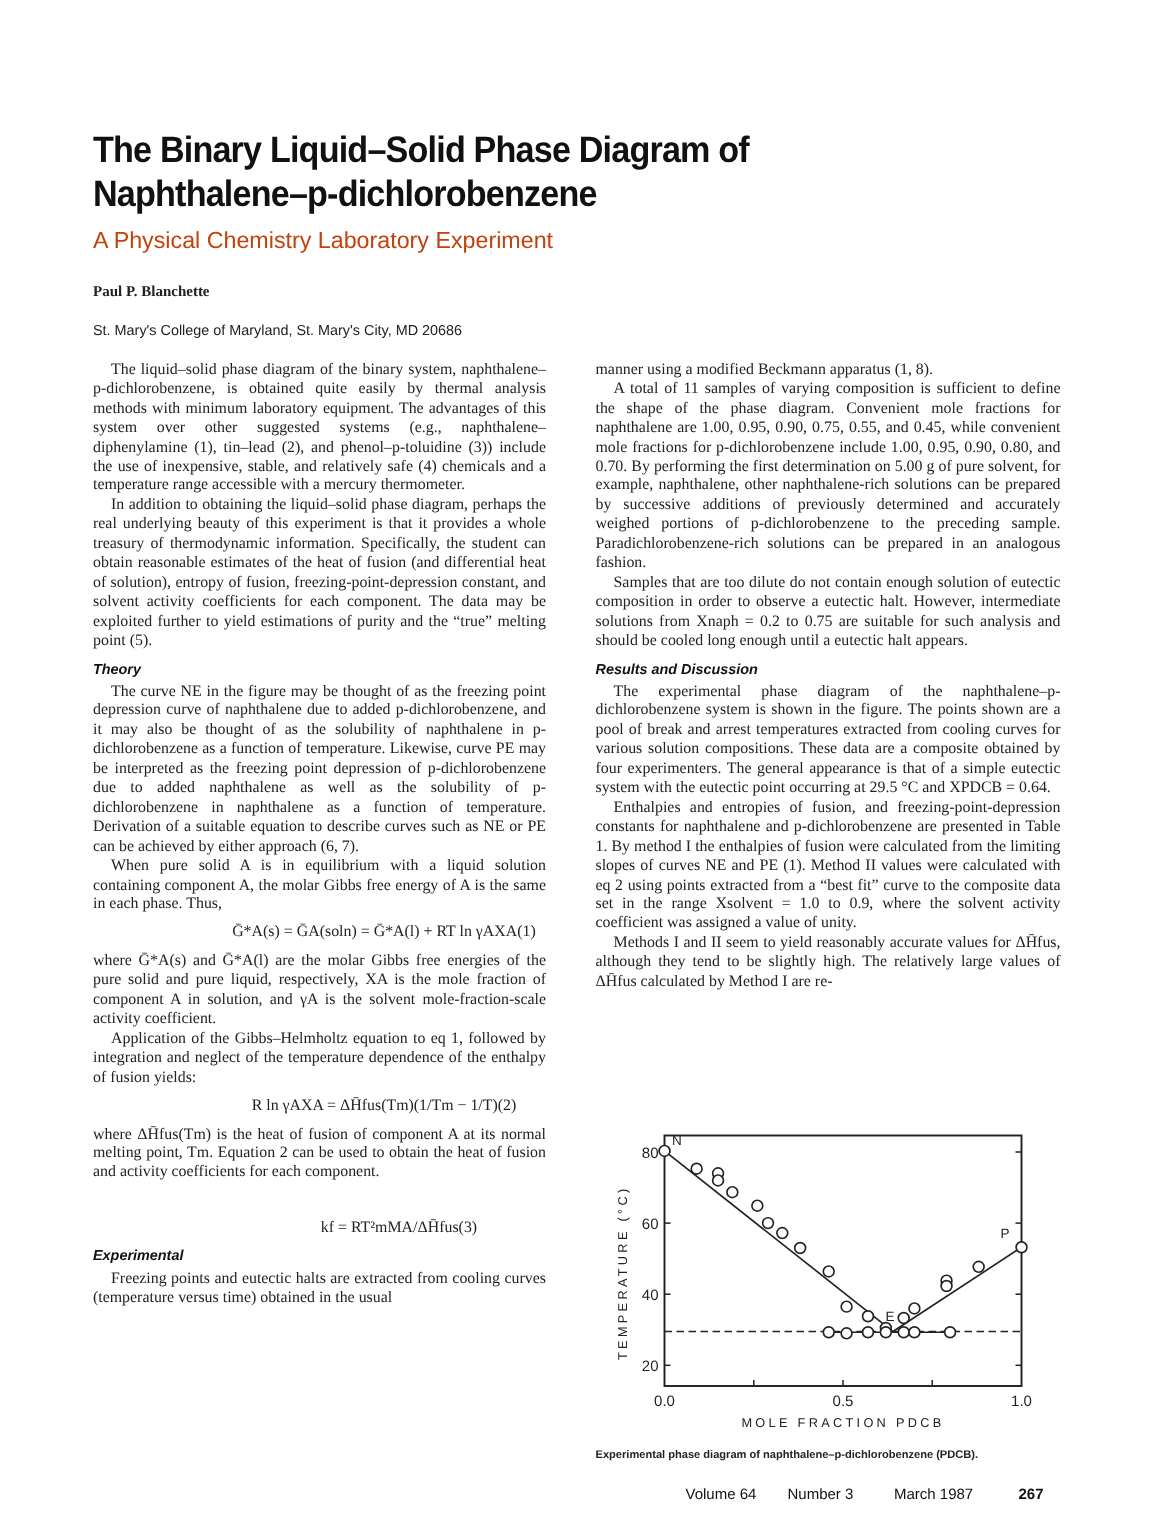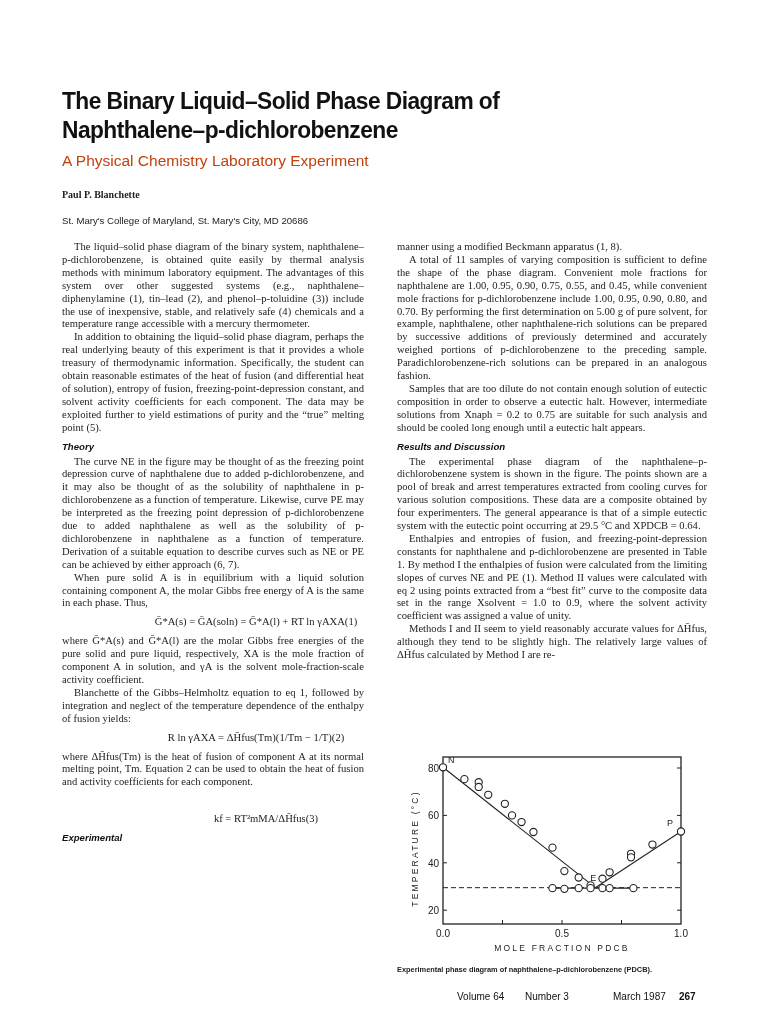--- a/index.html
+++ b/index.html
@@ -13,21 +13,21 @@
   .col p.noindent { text-indent:0; }
   .col h3 { margin:6px 0 2px 0; font-family:"Liberation Sans", sans-serif; font-weight:bold; font-size:9.6px; color:#111;font-style:italic; }
   .eq { display:flex; justify-content:center; margin:6px 0 6px 0; padding-left:90px; }
   .eq .num { padding-right:4px; }
   .left { left:62px; top:241px; width:302px; }
   .right { left:397px; top:241px; width:310px; }
   .chart-wrap { position:absolute; left:396px; top:744px; width:310px; height:220px; }
   .chart-wrap svg { position:absolute; left:0; top:0; }
   .caption { position:absolute; left:397px; top:965px; font-family:"Liberation Sans", sans-serif; font-size:7.4px; color:#222;font-weight:bold; }
   .footer { position:absolute; top:991px; font-family:"Liberation Sans", sans-serif; font-size:10px; color:#111; }
-  .f-vol { left:457px; } .f-num { left:525px; } .f-date { left:613px; } .f-page { left:679px; font-weight:bold; }
+  .f-vol { left:457px; } .f-num { left:525px; } .f-date { left:596px; } .f-page { left:679px; font-weight:bold; }
 </style>
 </head>
 <body>
 
 <div class="title">
   <div>The Binary Liquid–Solid Phase Diagram of</div>
   <div>Naphthalene–p-dichlorobenzene</div>
 </div>
 <div class="subtitle">A Physical Chemistry Laboratory Experiment</div>
 <div class="author">Paul P. Blanchette</div>
@@ -37,31 +37,32 @@
   <p>The liquid–solid phase diagram of the binary system, naphthalene–p-dichlorobenzene, is obtained quite easily by thermal analysis methods with minimum laboratory equipment. The advantages of this system over other suggested systems (e.g., naphthalene–diphenylamine (1), tin–lead (2), and phenol–p-toluidine (3)) include the use of inexpensive, stable, and relatively safe (4) chemicals and a temperature range accessible with a mercury thermometer.</p>
   <p>In addition to obtaining the liquid–solid phase diagram, perhaps the real underlying beauty of this experiment is that it provides a whole treasury of thermodynamic information. Specifically, the student can obtain reasonable estimates of the heat of fusion (and differential heat of solution), entropy of fusion, freezing-point-depression constant, and solvent activity coefficients for each component. The data may be exploited further to yield estimations of purity and the “true” melting point (5).</p>
   <h3>Theory</h3>
   <p>The curve NE in the figure may be thought of as the freezing point depression curve of naphthalene due to added p-dichlorobenzene, and it may also be thought of as the solubility of naphthalene in p-dichlorobenzene as a function of temperature. Likewise, curve PE may be interpreted as the freezing point depression of p-dichlorobenzene due to added naphthalene as well as the solubility of p-dichlorobenzene in naphthalene as a function of temperature. Derivation of a suitable equation to describe curves such as NE or PE can be achieved by either approach (6, 7).</p>
   <p>When pure solid A is in equilibrium with a liquid solution containing component A, the molar Gibbs free energy of A is the same in each phase. Thus,</p>
   <div class="eq">
     <span>Ḡ*A(s) = ḠA(soln) = Ḡ*A(l) + RT ln γAXA</span>
     <span class="num">(1)</span>
   </div>
   <p class="noindent">where Ḡ*A(s) and Ḡ*A(l) are the molar Gibbs free energies of the pure solid and pure liquid, respectively, XA is the mole fraction of component A in solution, and γA is the solvent mole-fraction-scale activity coefficient.</p>
-  <p>Blanchette of the Gibbs–Helmholtz equation to eq 1, followed by integration and neglect of the temperature dependence of the enthalpy of fusion yields:</p>
+  <p>Application of the Gibbs–Helmholtz equation to eq 1, followed by integration and neglect of the temperature dependence of the enthalpy of fusion yields:</p>
   <div class="eq">
     <span>R ln γAXA = ΔH̄fus(Tm)(1/Tm − 1/T)</span>
     <span class="num">(2)</span>
   </div>
   <p class="noindent">where ΔH̄fus(Tm) is the heat of fusion of component A at its normal melting point, Tm. Equation 2 can be used to obtain the heat of fusion and activity coefficients for each component.</p>
   <div class="eq" style="padding-left:110px;margin-top:24px;">
     <span>kf = RT²mMA/ΔH̄fus</span>
     <span class="num">(3)</span>
   </div>
   <h3>Experimental</h3>
+  <p>Freezing points and eutectic halts are extracted from cooling curves (temperature versus time) obtained in the usual</p>
 </div>
 
 <div class="col right">
   <p class="noindent">manner using a modified Beckmann apparatus (1, 8).</p>
   <p>A total of 11 samples of varying composition is sufficient to define the shape of the phase diagram. Convenient mole fractions for naphthalene are 1.00, 0.95, 0.90, 0.75, 0.55, and 0.45, while convenient mole fractions for p-dichlorobenzene include 1.00, 0.95, 0.90, 0.80, and 0.70. By performing the first determination on 5.00 g of pure solvent, for example, naphthalene, other naphthalene-rich solutions can be prepared by successive additions of previously determined and accurately weighed portions of p-dichlorobenzene to the preceding sample. Paradichlorobenzene-rich solutions can be prepared in an analogous fashion.</p>
   <p>Samples that are too dilute do not contain enough solution of eutectic composition in order to observe a eutectic halt. However, intermediate solutions from Xnaph = 0.2 to 0.75 are suitable for such analysis and should be cooled long enough until a eutectic halt appears.</p>
   <h3>Results and Discussion</h3>
   <p>The experimental phase diagram of the naphthalene–p-dichlorobenzene system is shown in the figure. The points shown are a pool of break and arrest temperatures extracted from cooling curves for various solution compositions. These data are a composite obtained by four experimenters. The general appearance is that of a simple eutectic system with the eutectic point occurring at 29.5 °C and XPDCB = 0.64.</p>
   <p>Enthalpies and entropies of fusion, and freezing-point-depression constants for naphthalene and p-dichlorobenzene are presented in Table 1. By method I the enthalpies of fusion were calculated from the limiting slopes of curves NE and PE (1). Method II values were calculated with eq 2 using points extracted from a “best fit” curve to the composite data set in the range Xsolvent = 1.0 to 0.9, where the solvent activity coefficient was assigned a value of unity.</p>
   <p>Methods I and II seem to yield reasonably accurate values for ΔH̄fus, although they tend to be slightly high. The relatively large values of ΔH̄fus calculated by Method I are re-</p>

